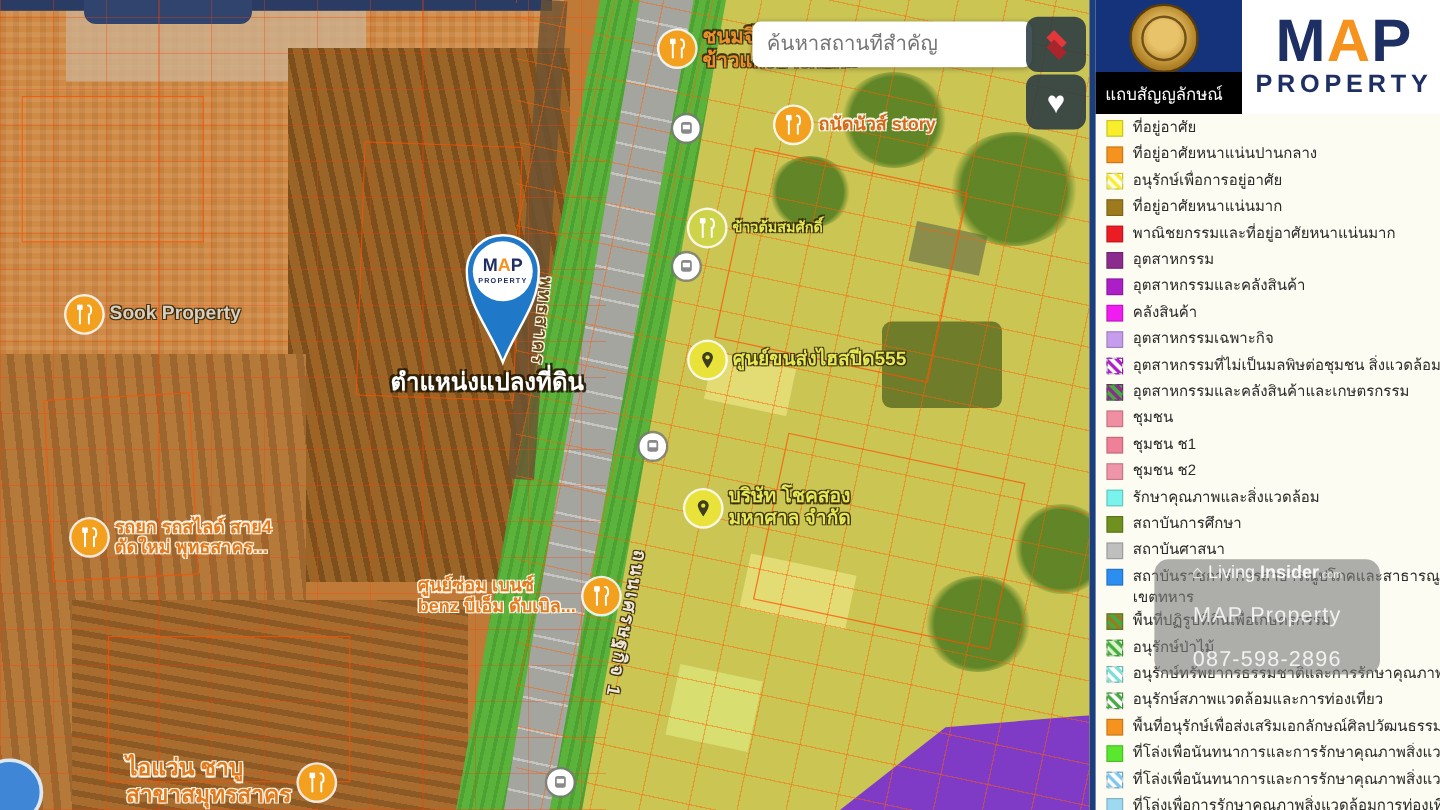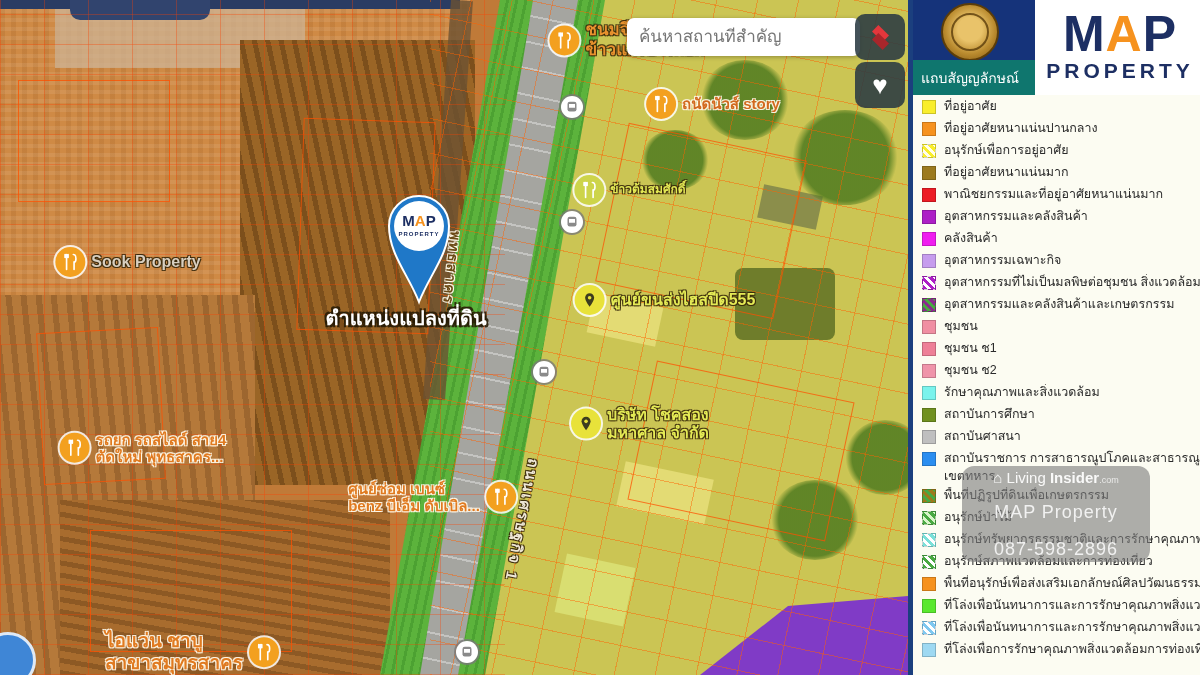--- a/index.html
+++ b/index.html
@@ -88,21 +88,21 @@
 
   
   .panel{position:absolute;left:908px;top:0;width:292px;height:675px;background:#fcfcf2;
     border-left:5px solid #1b3f7e;box-sizing:border-box;z-index:60;}
   .panel-top{position:relative;height:95px;}
   .seal-area{position:absolute;left:0;top:0;width:122px;height:60px;background:#15337a;}
   .seal{position:absolute;left:28px;top:3px;width:54px;height:54px;border-radius:50%;
     background:radial-gradient(circle at 50% 45%, #e9c36a 0 30%, #b98a2e 62%, #7a5210 100%);
     border:2px solid #5c3d08;}
   .seal::after{content:"";position:absolute;inset:8px;border-radius:50%;border:2px solid rgba(90,60,10,.8);}
-  .panel-title-strip{position:absolute;left:0;top:60px;width:122px;height:35px;background:#0f766e;
+  .panel-title-strip{position:absolute;left:0;top:60px;width:122px;height:35px;background:#000000;
     color:#fff;font-size:14px;display:flex;align-items:center;padding:0 8px;overflow:hidden;white-space:nowrap;}
   .logo-box{position:absolute;left:122px;top:0;width:170px;height:95px;background:#fff;
     display:flex;flex-direction:column;align-items:center;justify-content:center;}
   .logo-word{font-size:50px;font-weight:800;line-height:.9;letter-spacing:1px;color:#1d2f63;}
   .logo-word .la{color:#f6921e;}
   .logo-sub{font-size:21px;font-weight:800;letter-spacing:4px;color:#1d2f63;margin-top:2px;}
 
   .legend{padding:2px 0 0 9px;overflow:hidden;height:578px;}
   .legend-row{display:flex;align-items:flex-start;min-height:20px;padding:1px 0;}
   .swatch{width:14px;height:14px;flex:0 0 auto;margin:2px 8px 0 0;border:1px solid rgba(0,0,0,.18);box-sizing:border-box;}
@@ -372,20 +372,24 @@
         </div>
         <div class="legend-row">
           <span class="swatch" style="background: rgb(156, 122, 29);"></span>
           <span class="legend-label"><span>ที่อยู่อาศัยหนาแน่นมาก</span></span>
         </div>
         <div class="legend-row">
           <span class="swatch" style="background: rgb(236, 28, 36);"></span>
           <span class="legend-label"><span>พาณิชยกรรมและที่อยู่อาศัยหนาแน่นมาก</span></span>
         </div>
         <div class="legend-row">
+          <span class="swatch" style="background: rgb(139, 43, 141);"></span>
+          <span class="legend-label"><span>อุตสาหกรรม</span></span>
+        </div>
+        <div class="legend-row">
           <span class="swatch" style="background: rgb(173, 31, 198);"></span>
           <span class="legend-label"><span>อุตสาหกรรมและคลังสินค้า</span></span>
         </div>
         <div class="legend-row">
           <span class="swatch" style="background: rgb(239, 29, 239);"></span>
           <span class="legend-label"><span>คลังสินค้า</span></span>
         </div>
         <div class="legend-row">
           <span class="swatch" style="background: rgb(198, 156, 237);"></span>
           <span class="legend-label"><span>อุตสาหกรรมเฉพาะกิจ</span></span>

